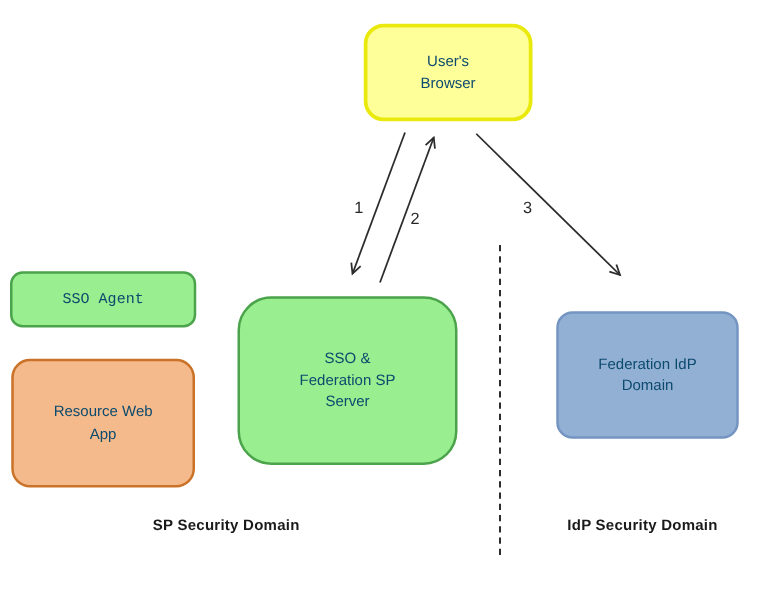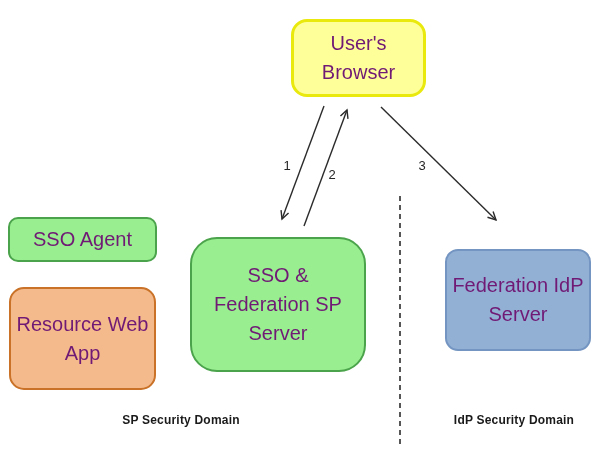--- a/index.html
+++ b/index.html
@@ -22,22 +22,22 @@
   }
   .node {
     position: absolute;
     display: flex;
     align-items: center;
     justify-content: center;
     text-align: center;
     box-sizing: border-box;
     border-style: solid;
     border-width: 2px;
-    color: #701a75;
-    font-size: 20px;
+    color: #0c4a6e;
+    font-size: 12px;
     line-height: 1.45;
   }
   .node .node-label {
     white-space: pre-line;
   }
   .node-browser {
     left: 291px; top: 19px;
     width: 135px; height: 78px;
     border-radius: 16px;
     border-width: 3px;
@@ -100,36 +100,36 @@
     <text class="arrow-num" x="287" y="170" text-anchor="middle">1</text>
     <text class="arrow-num" x="332" y="179" text-anchor="middle">2</text>
     <text class="arrow-num" x="422" y="170" text-anchor="middle">3</text>
   </svg>
 
   <div class="node node-browser" style="background-color: rgb(255, 255, 153); border-color: rgb(233, 233, 14);">
     <span class="node-label">User's
 Browser</span>
   </div>
 
-  <div class="node node-sso-agent" style="background-color: rgb(153, 238, 144); border-color: rgb(75, 164, 75);">
+  <div class="node node-sso-agent" style="background-color: rgb(153, 238, 144); border-color: rgb(75, 164, 75); font-family: Liberation Mono, monospace;">
     <span class="node-label">SSO Agent</span>
   </div>
 
   <div class="node node-resource-web-app" style="background-color: rgb(245, 186, 139); border-color: rgb(201, 114, 40);">
     <span class="node-label">Resource Web
 App</span>
   </div>
 
   <div class="node node-sp-server" style="background-color: rgb(153, 238, 144); border-color: rgb(75, 164, 75);">
     <span class="node-label">SSO &amp;
 Federation SP
 Server</span>
   </div>
 
   <div class="node node-idp-server" style="background-color: rgb(146, 176, 212); border-color: rgb(116, 149, 193);">
     <span class="node-label">Federation IdP
-Server</span>
+Domain</span>
   </div>
 
   <div class="domain-label domain-label-sp">SP Security Domain</div>
   <div class="domain-label domain-label-idp">IdP Security Domain</div>
 
 </div>
 
 </body></html>

